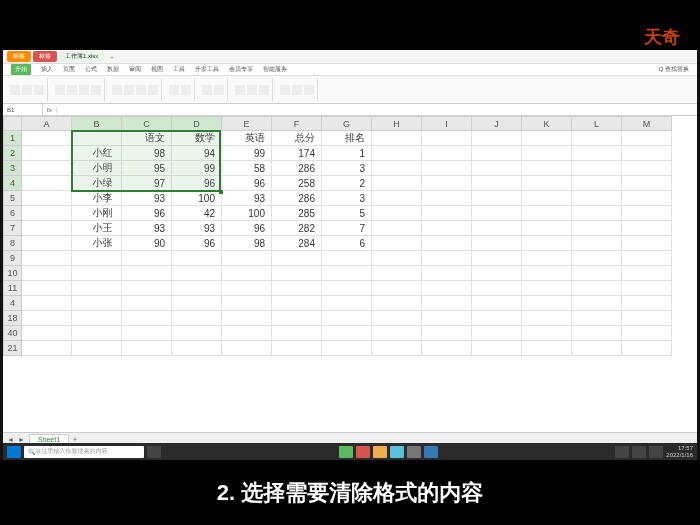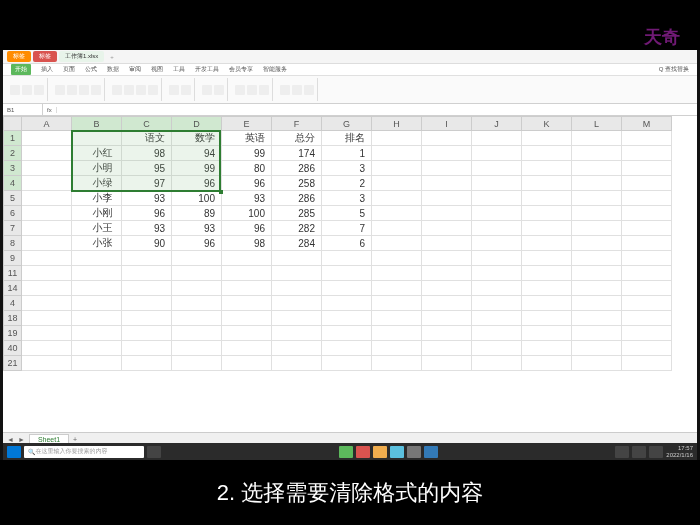--- a/index.html
+++ b/index.html
@@ -1,19 +1,19 @@
 <!DOCTYPE html>
 <html><head>
 <meta charset="utf-8">
 <style>
 * { margin: 0; padding: 0; box-sizing: border-box; font-family: "Microsoft YaHei", Arial, sans-serif; }
 body { width: 700px; height: 525px; background: #f0f0f0; position: relative; overflow: hidden; }
 .frame { position: absolute; top: 0; left: 0; right: 0; bottom: 0; background: #fff; }
 .black-bar-top { position: absolute; top: 0; left: 0; right: 0; height: 50px; background: #000; z-index: 100; }
-.watermark { position: absolute; top: 25px; right: 20px; color: #701a75; font-size: 18px; font-weight: bold; z-index: 101; }
+.watermark { position: absolute; top: 25px; right: 20px; color: #c2410c; font-size: 18px; font-weight: bold; z-index: 101; }
 .app-area { position: absolute; top: 50px; left: 0; right: 0; bottom: 65px; background: #fff; border: 3px solid #111; border-top: none; border-bottom: none; }
 .titlebar { height: 14px; background: #f5f5f5; display: flex; align-items: center; font-size: 6px; color: #666; padding: 0 4px; border-bottom: 1px solid #ddd; }
 .tab-area { display: flex; gap: 2px; align-items: center; }
 .doc-tab { padding: 1px 6px; background: #e8f4ea; border-radius: 2px; font-size: 6px; color: #333; }
 .doc-tab.orange { background: #ff8c00; color: #fff; }
 .doc-tab.red { background: #d9534f; color: #fff; }
 .menubar { height: 12px; background: #fff; display: flex; align-items: center; gap: 10px; padding: 0 8px; font-size: 6px; color: #555; border-bottom: 1px solid #e0e0e0; }
 .menubar span:first-child { background: #5cb85c; color: #fff; padding: 1px 4px; border-radius: 1px; }
 .ribbon { height: 28px; background: #fafafa; border-bottom: 1px solid #d0d0d0; display: flex; align-items: center; padding: 2px 4px; gap: 4px; font-size: 5px; color: #777; overflow: hidden; }
 .ribbon-group { display: flex; align-items: center; gap: 2px; border-right: 1px solid #ddd; padding: 0 3px; height: 100%; }
@@ -33,21 +33,21 @@
 .selection-overlay { position: absolute; border: 2px solid #2e7d32; background: rgba(120, 180, 120, 0.15); pointer-events: none; }
 .fill-handle { position: absolute; width: 4px; height: 4px; background: #2e7d32; pointer-events: none; }
 .sheet-tabs { height: 14px; background: #f0f0f0; border-top: 1px solid #ccc; display: flex; align-items: center; font-size: 7px; color: #666; padding: 0 4px; gap: 4px; }
 .sheet-tab { background: #fff; padding: 1px 8px; border: 1px solid #ccc; color: #2e7d32; }
 .status-bar { height: 14px; background: #f0f0f0; border-top: 1px solid #ccc; display: flex; align-items: center; justify-content: space-between; font-size: 6px; color: #777; padding: 0 6px; }
 .taskbar { position: absolute; bottom: 65px; left: 3px; right: 3px; height: 17px; background: #2b2b2b; display: flex; align-items: center; padding: 0 4px; gap: 3px; z-index: 50; }
 .task-item { width: 14px; height: 12px; background: #444; border-radius: 1px; }
 .task-search { width: 120px; height: 12px; background: #fff; border-radius: 1px; font-size: 6px; color: #999; padding: 0 4px; display: flex; align-items: center; }
 .task-time { margin-left: auto; color: #ccc; font-size: 6px; text-align: right; line-height: 7px; }
 .black-bar-bottom { position: absolute; bottom: 0; left: 0; right: 0; height: 65px; background: #000; z-index: 100; display: flex; align-items: center; justify-content: center; }
-.caption { color: #fff; font-size: 22px; font-weight: 400; }
+.caption { color: #fff; font-size: 22px; font-weight: 700; }
 </style>
 </head>
 <body>
 
 <div class="frame">
   <div class="black-bar-top"></div>
   <div class="watermark">天奇</div>
 
   <div class="app-area">
 
@@ -169,21 +169,21 @@
               <td></td>
               <td></td>
               <td></td>
             </tr>
         <tr>
               <th class="row-hdr sel">3</th>
               <td></td>
               <td class="name-col">小明</td>
               <td>95</td>
               <td>99</td>
-              <td>80</td>
+              <td>58</td>
               <td>286</td>
               <td>3</td>
               <td></td>
               <td></td>
               <td></td>
               <td></td>
               <td></td>
               <td></td>
             </tr>
         <tr>
@@ -216,21 +216,21 @@
               <td></td>
               <td></td>
               <td></td>
               <td></td>
             </tr>
         <tr>
               <th class="row-hdr">6</th>
               <td></td>
               <td class="name-col">小刚</td>
               <td>96</td>
-              <td>89</td>
+              <td>42</td>
               <td>100</td>
               <td>285</td>
               <td>5</td>
               <td></td>
               <td></td>
               <td></td>
               <td></td>
               <td></td>
               <td></td>
             </tr>
@@ -276,85 +276,69 @@
               <td></td>
               <td></td>
               <td></td>
               <td></td>
               <td></td>
               <td></td>
               <td></td>
               <td></td>
             </tr>
         <tr>
+              <th class="row-hdr">10</th>
+              <td></td>
+              <td></td>
+              <td></td>
+              <td></td>
+              <td></td>
+              <td></td>
+              <td></td>
+              <td></td>
+              <td></td>
+              <td></td>
+              <td></td>
+              <td></td>
+              <td></td>
+            </tr>
+        <tr>
               <th class="row-hdr">11</th>
               <td></td>
               <td></td>
               <td></td>
               <td></td>
               <td></td>
               <td></td>
               <td></td>
               <td></td>
               <td></td>
               <td></td>
               <td></td>
               <td></td>
               <td></td>
             </tr>
         <tr>
-              <th class="row-hdr">14</th>
-              <td></td>
-              <td></td>
-              <td></td>
-              <td></td>
-              <td></td>
-              <td></td>
-              <td></td>
-              <td></td>
-              <td></td>
-              <td></td>
-              <td></td>
-              <td></td>
-              <td></td>
-            </tr>
-        <tr>
               <th class="row-hdr">4</th>
               <td></td>
               <td></td>
               <td></td>
               <td></td>
               <td></td>
               <td></td>
               <td></td>
               <td></td>
               <td></td>
               <td></td>
               <td></td>
               <td></td>
               <td></td>
             </tr>
         <tr>
               <th class="row-hdr">18</th>
-              <td></td>
-              <td></td>
-              <td></td>
-              <td></td>
-              <td></td>
-              <td></td>
-              <td></td>
-              <td></td>
-              <td></td>
-              <td></td>
-              <td></td>
-              <td></td>
-              <td></td>
-            </tr>
-        <tr>
-              <th class="row-hdr">19</th>
               <td></td>
               <td></td>
               <td></td>
               <td></td>
               <td></td>
               <td></td>
               <td></td>
               <td></td>
               <td></td>
               <td></td>

